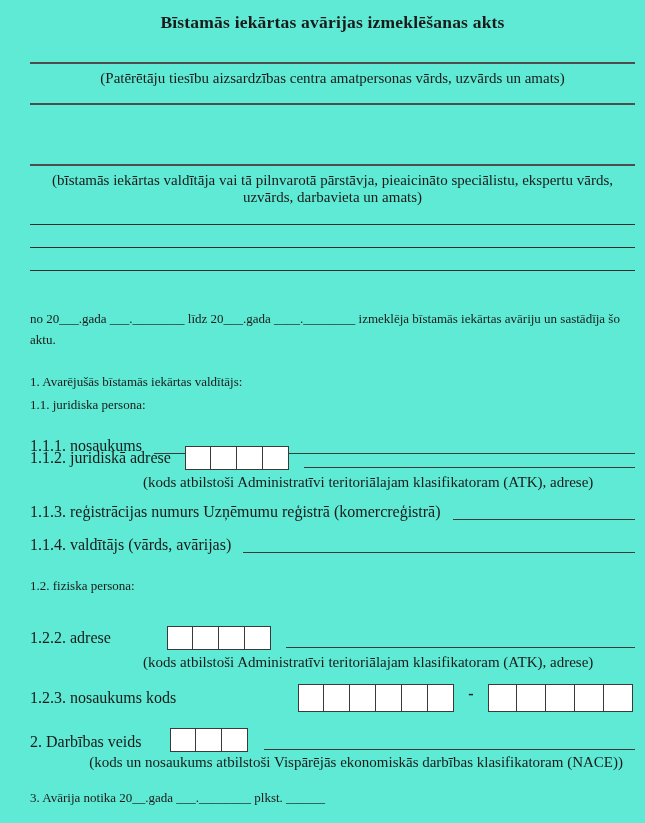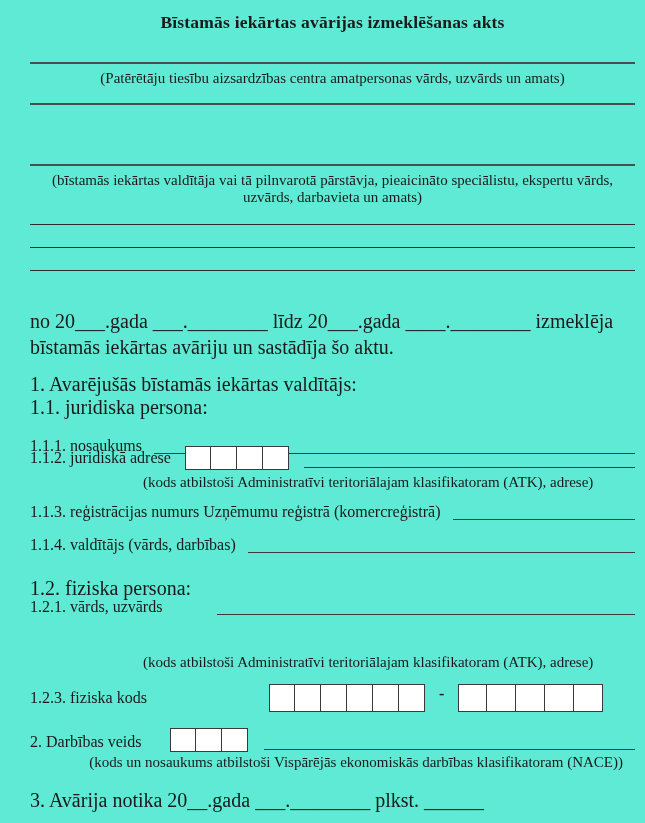--- a/index.html
+++ b/index.html
@@ -9,21 +9,21 @@
     background:#5eead4;
     font-family:"Liberation Serif","DejaVu Serif",serif;
     color:#1a1a1a;
     overflow:hidden;
   }
   .abs { position:absolute; left:30px; right:10px; }
   .title { top:12px; text-align:center; font-weight:bold; font-size:17.5px; letter-spacing:0.2px; }
   .rule { height:0; border-top:2px solid #4d4d4d; }
   .rule.thin { border-top:1.5px solid #2b2b2b; }
   .caption { font-size:15px; text-align:center; line-height:17px;font-family:Liberation Serif, serif; }
-  .bodytext { font-size:20px; line-height:26px; }
+  .bodytext { font-size:13px; line-height:21px; }
   .row { display:flex; align-items:flex-end; font-size:16px; line-height:20px; }
   .row .label { white-space:nowrap; }
   .fill { flex:1 1 auto; border-bottom:1px solid #3a3a3a; margin-left:12px; margin-bottom:2px; height:0; align-self:flex-end; }
   .cellbox { display:flex; }
   .cell { width:26px; height:24px; border:1px solid #3a3a3a; background:#fff; box-sizing:border-box; }
   .cell:not(:first-child) { border-left:none; }
   .cellbox.tall .cell { width:26px; height:28px; }
   .cellbox.second .cell { width:29px; height:28px; }
   .dash { margin:0 14px 8px 14px; font-weight:bold; }
   .atk-caption { left:143px; right:10px; text-align:left; }
@@ -68,35 +68,41 @@
     <span class="fill" style="margin-left:15px"></span>
   </div>
   <div class="abs caption atk-caption" style="top:474px">(kods atbilstoši Administratīvi teritoriālajam klasifikatoram (ATK), adrese)</div>
 
   <div class="abs row" style="top:502px">
     <span class="label">1.1.3. reģistrācijas numurs Uzņēmumu reģistrā (komercreģistrā)</span>
     <span class="fill"></span>
   </div>
 
   <div class="abs row" style="top:535px">
-    <span class="label">1.1.4. valdītājs (vārds, darbības)</span>
+    <span class="label">1.1.4. valdītājs (vārds, avārijas)</span>
     <span class="fill"></span>
   </div>
 
   <div class="abs bodytext" style="top:575px">1.2. fiziska persona:</div>
 
-  <div class="abs row" style="top:597px">
-    <span class="label">1.2.1. vārds, uzvārds</span>
-    <span class="fill" style="margin-left:55px"></span>
+
+  <div class="abs row" style="top:626px">
+    <span class="label" style="margin-bottom:2px">1.2.2. adrese</span>
+    <span class="cellbox" style="margin-left:56px">
+        <span class="cell"></span>
+        <span class="cell"></span>
+        <span class="cell"></span>
+        <span class="cell"></span>
+      </span>
+    <span class="fill" style="margin-left:15px"></span>
   </div>
-
   <div class="abs caption atk-caption" style="top:654px">(kods atbilstoši Administratīvi teritoriālajam klasifikatoram (ATK), adrese)</div>
 
   <div class="abs row" style="top:684px">
-    <span class="label" style="margin-bottom:4px">1.2.3. fiziska kods</span>
+    <span class="label" style="margin-bottom:4px">1.2.3. nosaukums kods</span>
     <span class="cellbox tall" style="margin-left:122px">
         <span class="cell"></span>
         <span class="cell"></span>
         <span class="cell"></span>
         <span class="cell"></span>
         <span class="cell"></span>
         <span class="cell"></span>
       </span>
     <span class="dash">-</span>
     <span class="cellbox tall second">

